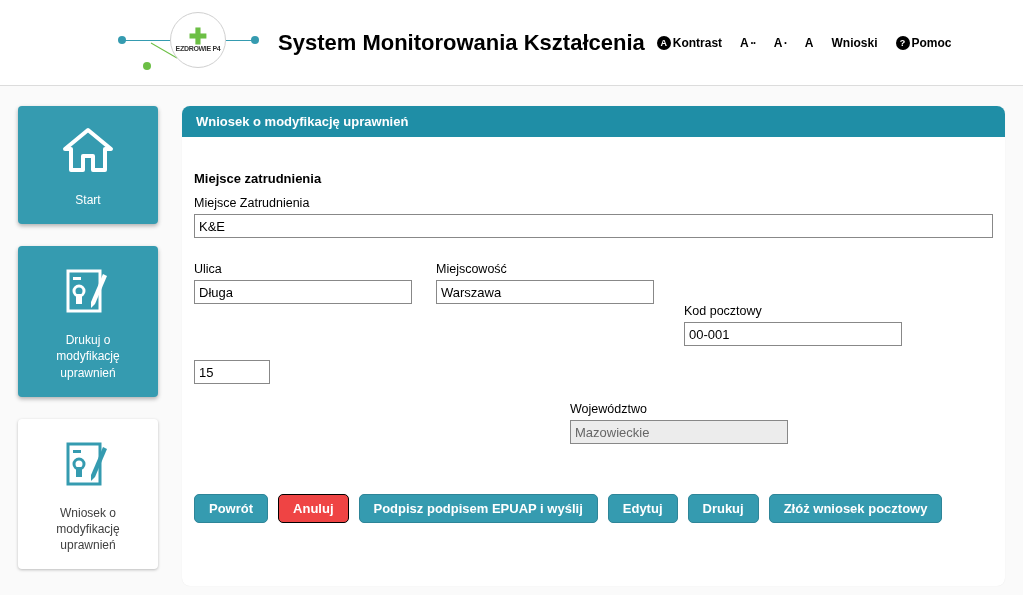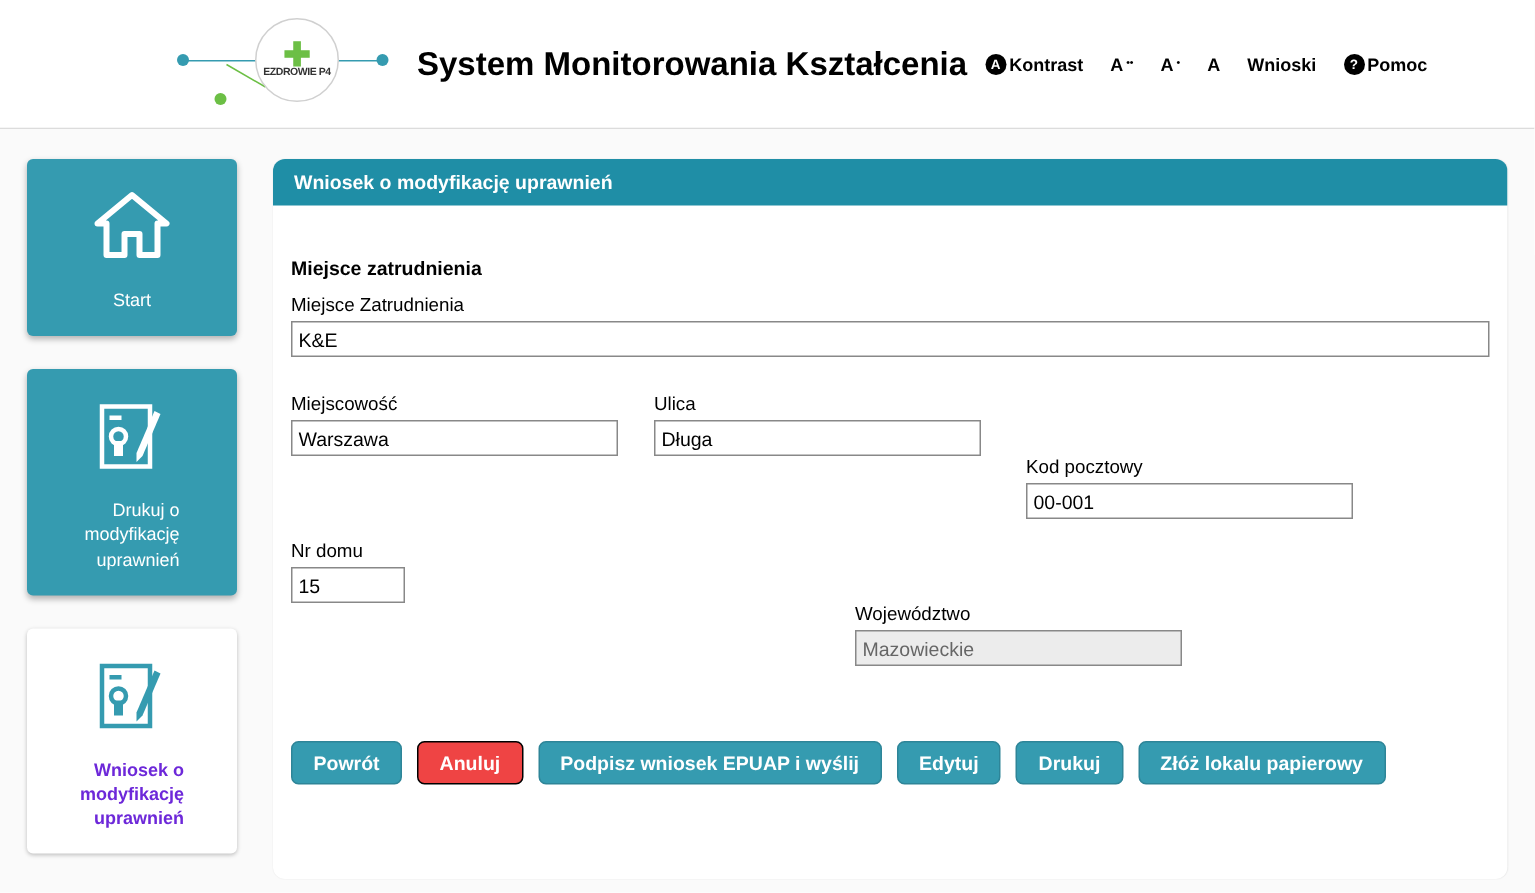--- a/index.html
+++ b/index.html
@@ -123,26 +123,25 @@
       flex-direction: column;
       align-items: center;
       justify-content: center;
       padding: 20px 8px 16px 8px;
       text-align: center;
       font-size: 12px;
       line-height: 1.35;
     }
     .tile.white {
       background: #fff;
-      color: #6d28d9;
+      color: #404040;
       box-shadow: 0 1px 3px rgba(0,0,0,.25);
-      font-weight: bold;
     }
     .tile svg { margin-bottom: 16px; }
-    .tile-label { white-space: pre-line; text-align: right; }
+    .tile-label { white-space: pre-line; }
     
     .content { flex: 1; }
     .panel {
       background: #fff;
       border-radius: 8px;
       overflow: hidden;
       min-height: 480px;
       box-shadow: 0 0 1px rgba(0,0,0,.1);
     }
     .panel-header {
@@ -300,53 +299,52 @@
       <div class="panel-body">
 
         <div class="section-title">Miejsce zatrudnienia</div>
 
         <div class="single-field">
           <label class="field-label">Miejsce Zatrudnienia</label>
           <input type="text" value="K&amp;E" style="">
         </div>
 
         <div class="row">
+          <div class="col c2">
+            <label class="field-label">Ulica</label>
+            <input type="text" value="Długa" style="">
+          </div>
           <div class="col c1">
             <label class="field-label">Miejscowość</label>
             <input type="text" value="Warszawa" style="">
           </div>
-          <div class="col c2">
-            <label class="field-label">Ulica</label>
-            <input type="text" value="Długa" style="">
-          </div>
           <div class="col c3">
             <label class="field-label">Kod pocztowy</label>
             <input type="text" value="00-001" style="">
           </div>
         </div>
 
         <div class="row">
           <div class="col c1 short">
-            <label class="field-label">Nr domu</label>
             <input type="text" value="15" style="">
           </div>
           <div class="col c3" style="margin-left:134px;">
             <label class="field-label">Województwo</label>
             <div class="select-wrap">
               <input type="text" readonly="" value="Mazowieckie" style="">
               
             </div>
           </div>
         </div>
 
         <div class="btn-row">
           <button class="btn">Powrót</button>
           <button class="btn black">Anuluj</button>
-          <button class="btn">Podpisz wniosek EPUAP i wyślij</button>
+          <button class="btn">Podpisz podpisem EPUAP i wyślij</button>
           <button class="btn">Edytuj</button>
           <button class="btn">Drukuj</button>
-          <button class="btn">Złóż lokalu papierowy</button>
+          <button class="btn">Złóż wniosek pocztowy</button>
         </div>
 
       </div>
     </div>
   </div>
 </div>
 
 </body></html>

